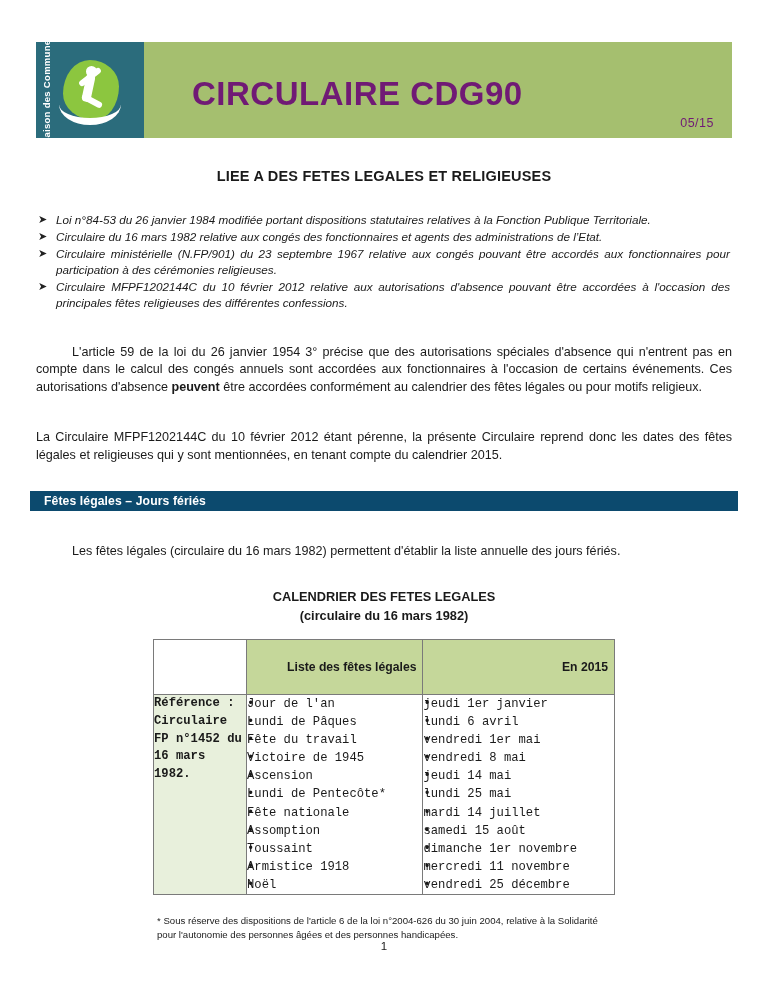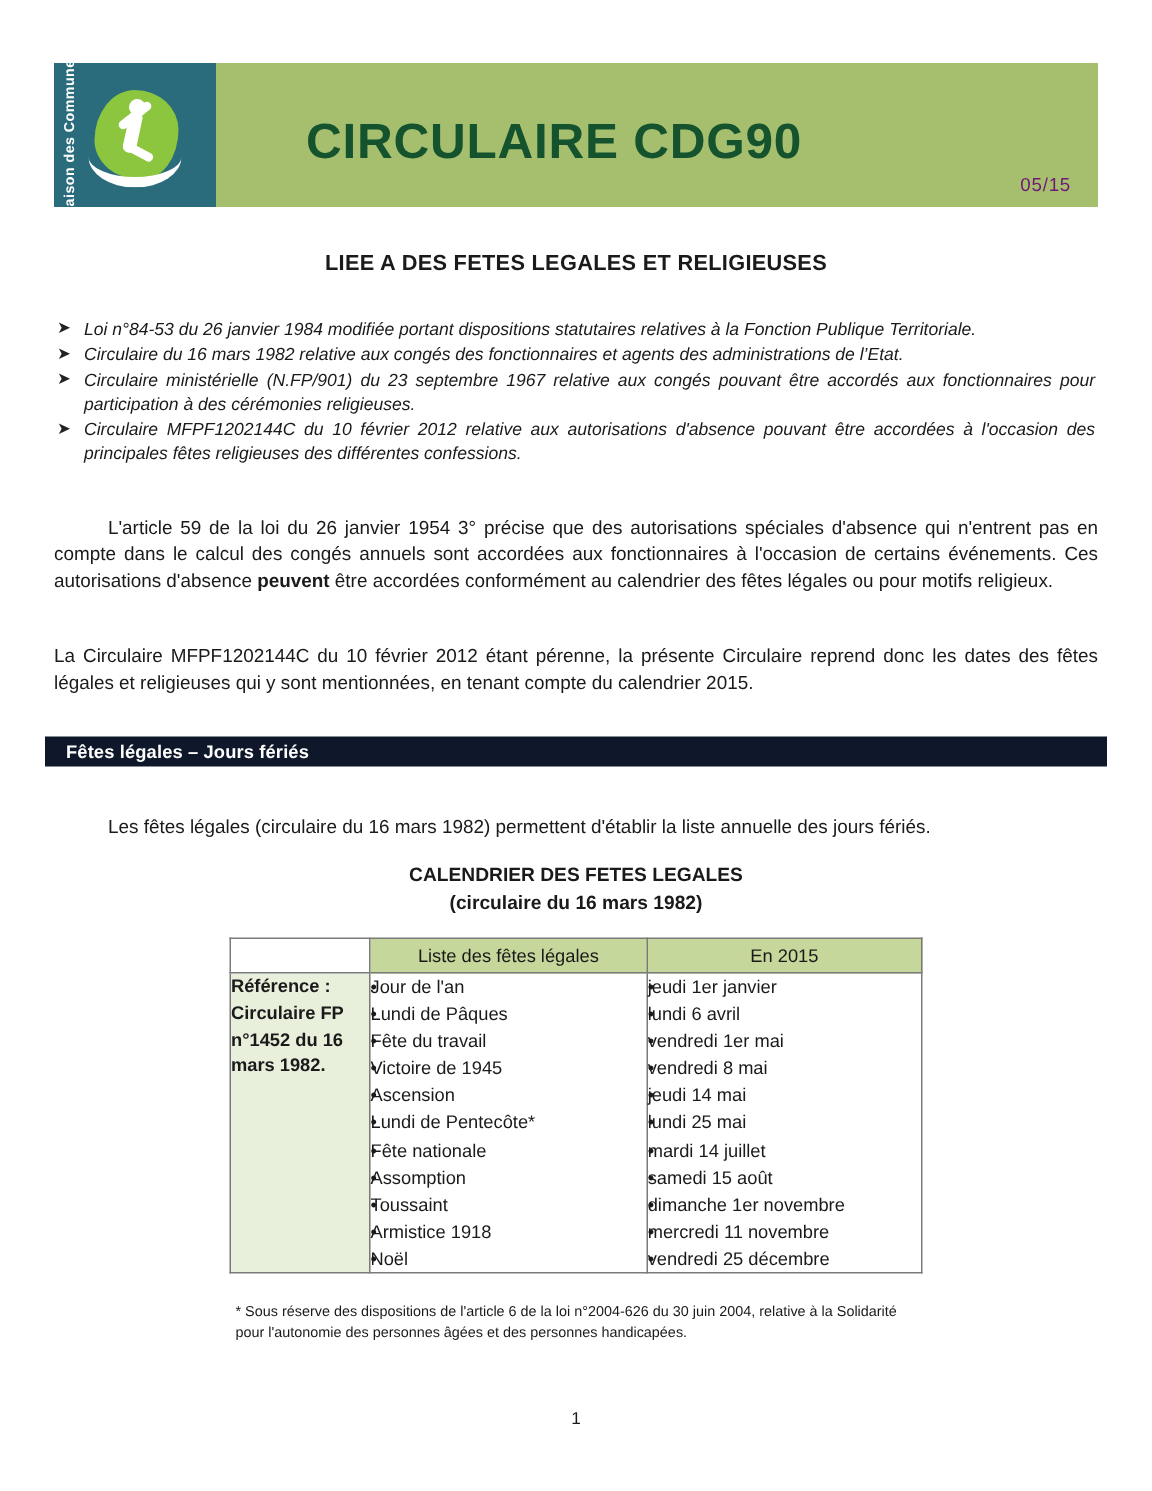--- a/index.html
+++ b/index.html
@@ -110,26 +110,26 @@
   .title-box {
     flex: 1 1 auto;
     background: #a5bf6f;
     position: relative;
     padding: 0 18px;
     display: flex;
     flex-direction: column;
     justify-content: center;
   }
   .title-box h1 {
-    margin: 12px;
+    margin: 0;
     padding: 6px 0 0 30px;
     font-size: 33px;
     font-weight: bold;
     letter-spacing: 0.5px;
-    color: #14532d;
+    color: #701a75;
     line-height: 1;
   }
   .title-issue {
     position: absolute;
     right: 18px;
     bottom: 8px;
     color: #701a75;
     font-size: 12.5px;
     letter-spacing: 0.5px;
   }
@@ -176,59 +176,60 @@
   .para.indent {
     text-indent: 36px;
   }
   .para b {
     font-weight: bold;
   }
 
   
   .section-band {
     margin: 26px 30px 0 30px;
-    background: #0f172a;
+    background: #0c4a6e;
     color: #ffffff;
     font-weight: bold;
     font-size: 12.2px;
     padding: 3px 0 3px 14px;
     letter-spacing: 0.1px;
   }
 
   .subtitle-center {
-    margin-top: 12px;
+    margin-top: 26px;
     text-align: center;
     font-weight: bold;
     font-size: 12.8px;
     line-height: 1.5;
   }
 
   
   .table-wrap {
     margin: 14px 0 0 0;
     display: flex;
     justify-content: center;
   }
   table.cal {
     border-collapse: collapse;
     font-size: 12.2px;
     width: 462px;
   }
   table.cal th {
     background: #c5d79a;
     border: 1px solid #7a7a7a;
-    font-weight: normal;
-    padding: 4px 6px;
-    text-align: center;
+    font-weight: bold;
+    padding: 20px 6px;
+    text-align: right;
     font-size: 12.2px;
   }
   table.cal td {
     border: 1px solid #7a7a7a;
     vertical-align: top;
     padding: 0;
+    font-family: Liberation Mono, monospace;
   }
   td.ref-cell {
     width: 92px;
     background: #e8f0dc;
     font-weight: bold;
     padding: 6px 8px;
     vertical-align: middle;
     line-height: 1.45;
     font-size: 12.2px;
   }

